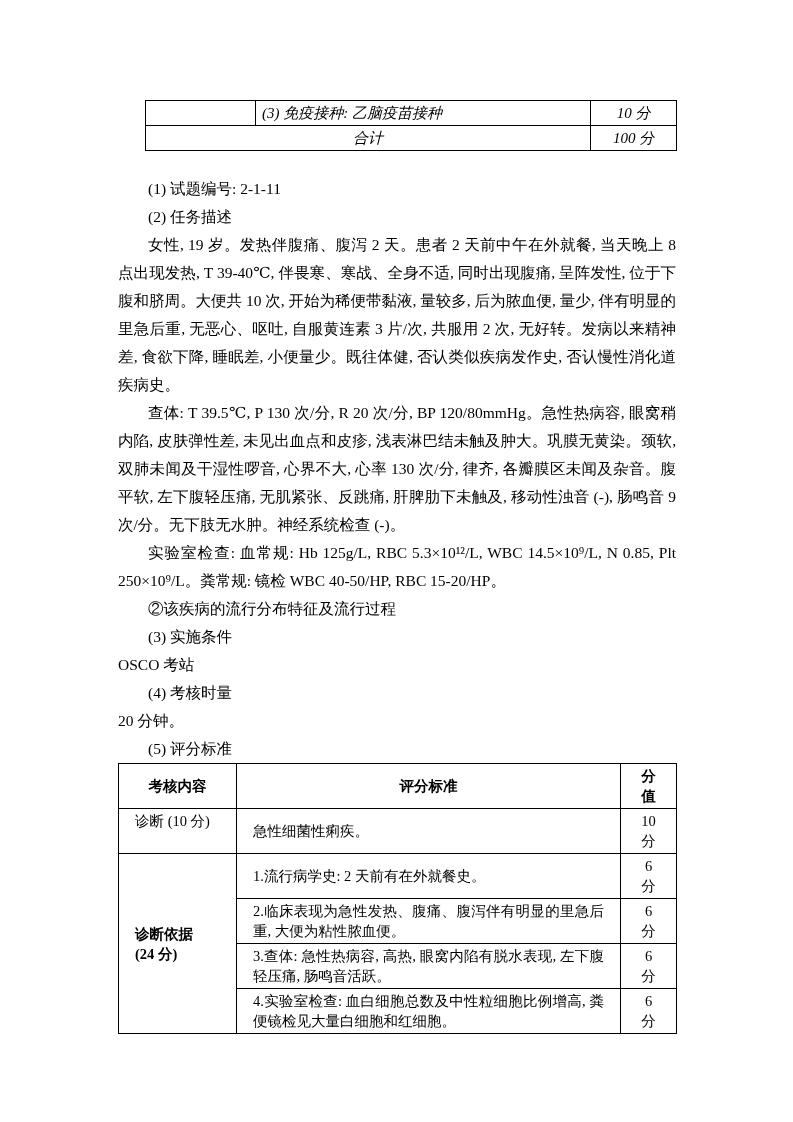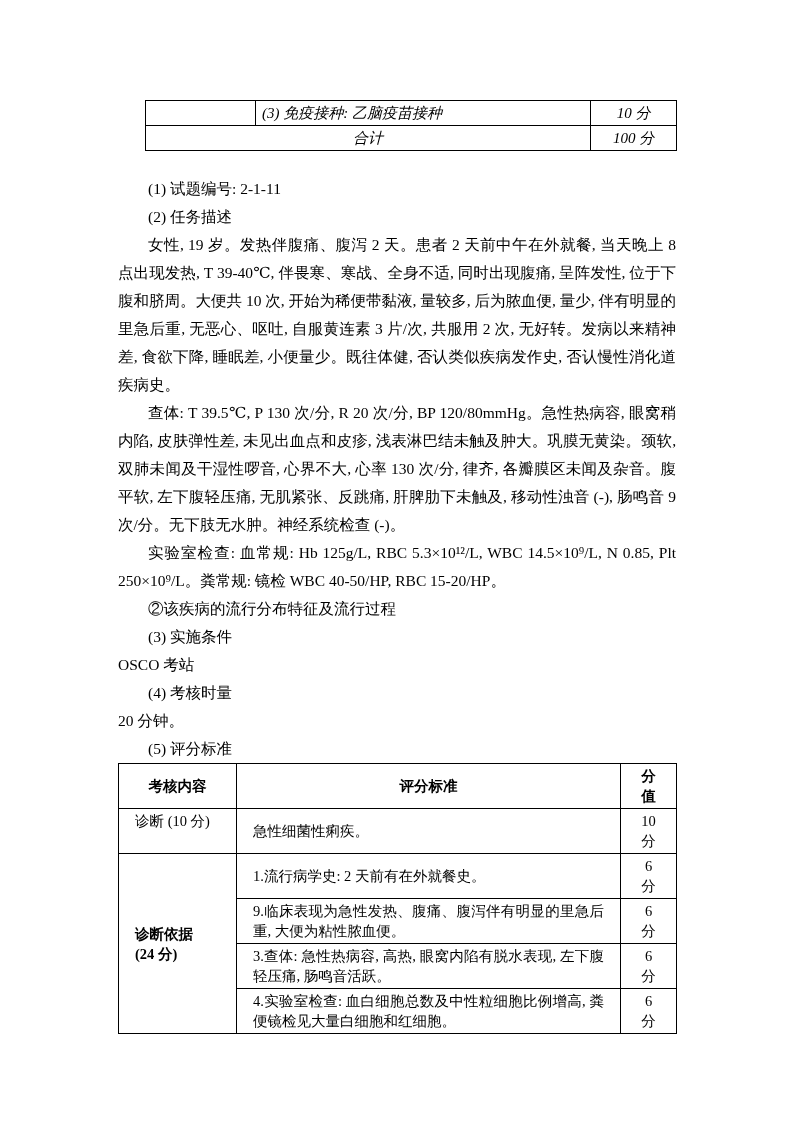--- a/index.html
+++ b/index.html
@@ -118,21 +118,21 @@
       </tr>
       <tr>
         <td class="col-content basis-cell" rowspan="4">
           <div>诊断依据</div>
           <div>(24 分)</div>
         </td>
         <td class="col-standard standard-cell">1.流行病学史: 2 天前有在外就餐史。</td>
         <td class="col-score">6 分</td>
       </tr>
       <tr>
-        <td class="col-standard standard-cell">9.临床表现为急性发热、腹痛、腹泻伴有明显的里急后重, 大便为粘性脓血便。</td>
+        <td class="col-standard standard-cell">2.临床表现为急性发热、腹痛、腹泻伴有明显的里急后重, 大便为粘性脓血便。</td>
         <td class="col-score">6 分</td>
       </tr>
       <tr>
         <td class="col-standard standard-cell">3.查体: 急性热病容, 高热, 眼窝内陷有脱水表现, 左下腹轻压痛, 肠鸣音活跃。</td>
         <td class="col-score">6 分</td>
       </tr>
       <tr>
         <td class="col-standard standard-cell">4.实验室检查: 血白细胞总数及中性粒细胞比例增高, 粪便镜检见大量白细胞和红细胞。</td>
         <td class="col-score">6 分</td>
       </tr>

